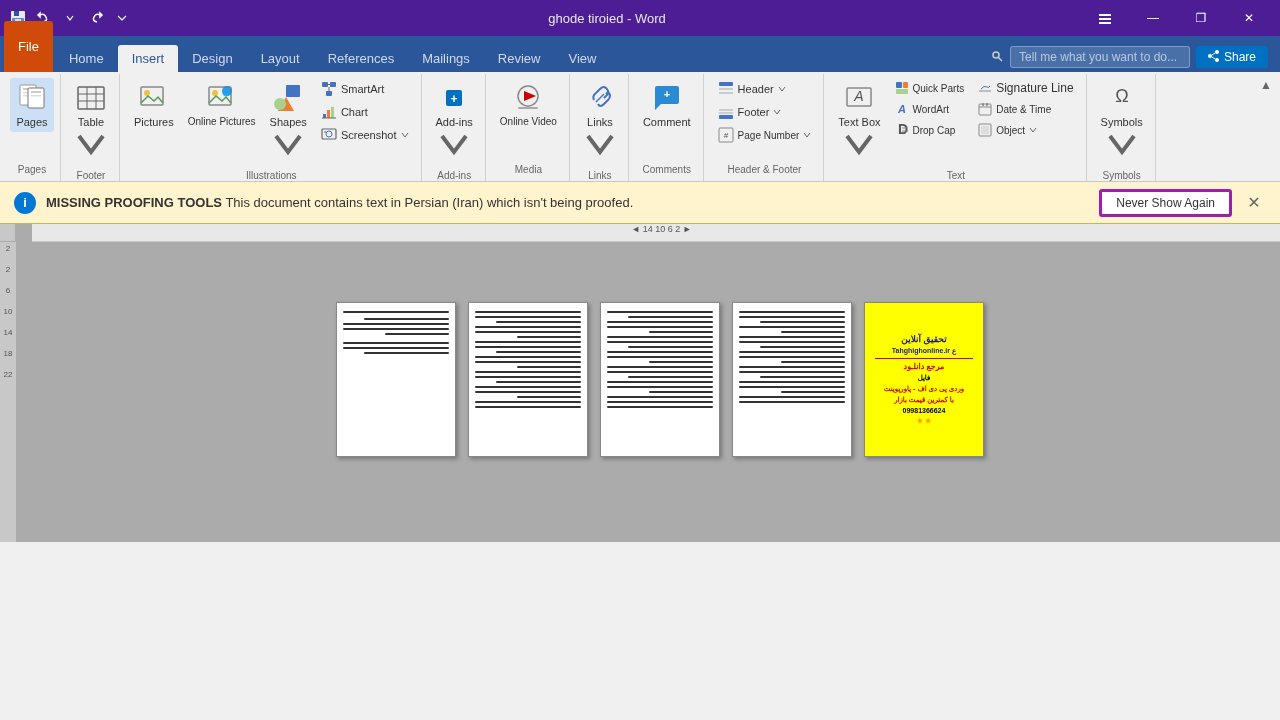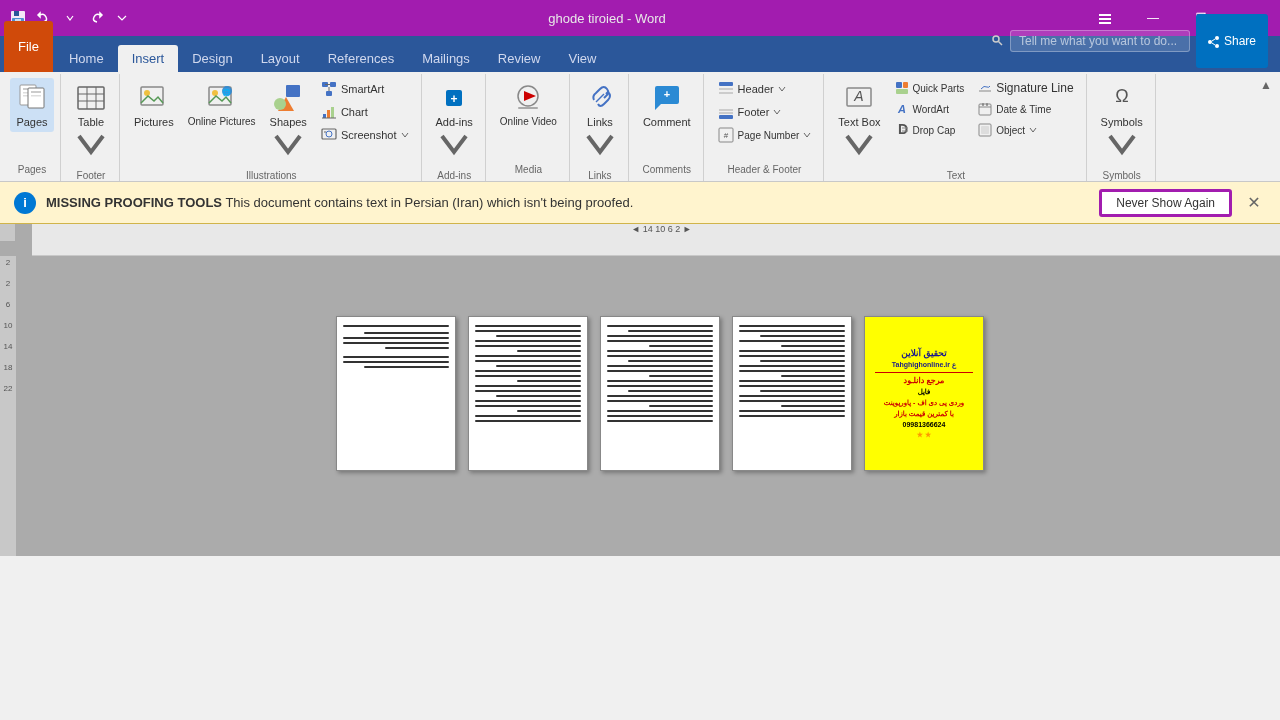--- a/index.html
+++ b/index.html
@@ -1,21 +1,21 @@
 <!DOCTYPE html>
 <html><head>
   <meta charset="utf-8">
   <style>
     * { margin: 0; padding: 0; box-sizing: border-box; }
     body { font-family: 'Segoe UI', Arial, sans-serif; background: #f0f0f0; width: 1280px; height: 720px; overflow: hidden; }
 
     
     .title-bar {
       height: 36px;
-      background: #a21caf;
+      background: #4c1d95;
       display: flex;
       align-items: center;
       justify-content: flex-end;
       padding: 12px 8px;
       color: white;
     }
     .title-bar-left { display: flex; align-items: center; gap: 6px; }
     .title-bar-center { flex: 1; text-align: center; font-size: 13px; color: #e8e8e8; }
     .title-bar-right { display: flex; align-items: center; gap: 2px; }
     .qat-icon { width: 20px; height: 20px; display: flex; align-items: center; justify-content: center; cursor: pointer; }
@@ -34,21 +34,21 @@
       font-size: 13px;
       color: #d0d8ee;
       cursor: pointer;
       border-radius: 3px 3px 0 0;
     }
     .ribbon-tab.active { background: #f0f0f0; color: #2b579a; font-weight: 400; }
     .ribbon-tab.file { background: #d04a0a; color: white; padding: 18px 14px; margin-right: 2px; }
     .ribbon-search { margin-left: auto; margin-bottom: 4px; display: flex; align-items: center; gap: 6px; color: #ccc; font-size: 12px; margin-right: 12px; }
     .ribbon-search-box { background: rgba(255,255,255,0.15); border: 1px solid rgba(255,255,255,0.3); border-radius: 3px; color: white; padding: 3px 8px; font-size: 12px; width: 180px; }
     .ribbon-search-box::placeholder { color: rgba(255,255,255,0.6); }
-    .share-btn { background: #0070c0; color: white; border: none; padding: 20px 12px; border-radius: 3px; font-size: 12px; cursor: pointer; display: flex; align-items: flex-end; gap: 4px; }
+    .share-btn { background: #0070c0; color: white; border: none; padding: 4px 12px; border-radius: 3px; font-size: 12px; cursor: pointer; display: flex; align-items: flex-start; gap: 4px; }
 
     
     .ribbon {
       height: 110px;
       background: #f0f0f0;
       border-bottom: 1px solid #c8c8c8;
       display: flex;
       align-items: stretch;
       padding: 2px 4px 0;
       gap: 2px;
@@ -133,21 +133,21 @@
       color: #333;
     }
     .notif-close {
       width: 24px; height: 24px;
       display: flex; align-items: center; justify-content: center;
       cursor: pointer; font-size: 16px; color: #666;
     }
 
     
     .horizontal-ruler {
-      height: 32px;
+      height: 18px;
       background: #e8e8e8;
       border-bottom: 1px solid #c8c8c8;
       display: flex;
       align-items: center;
       padding: 0 4px;
       font-size: 9px;
       color: #777;
       margin-left: 16px;
     }
     .left-ruler {

